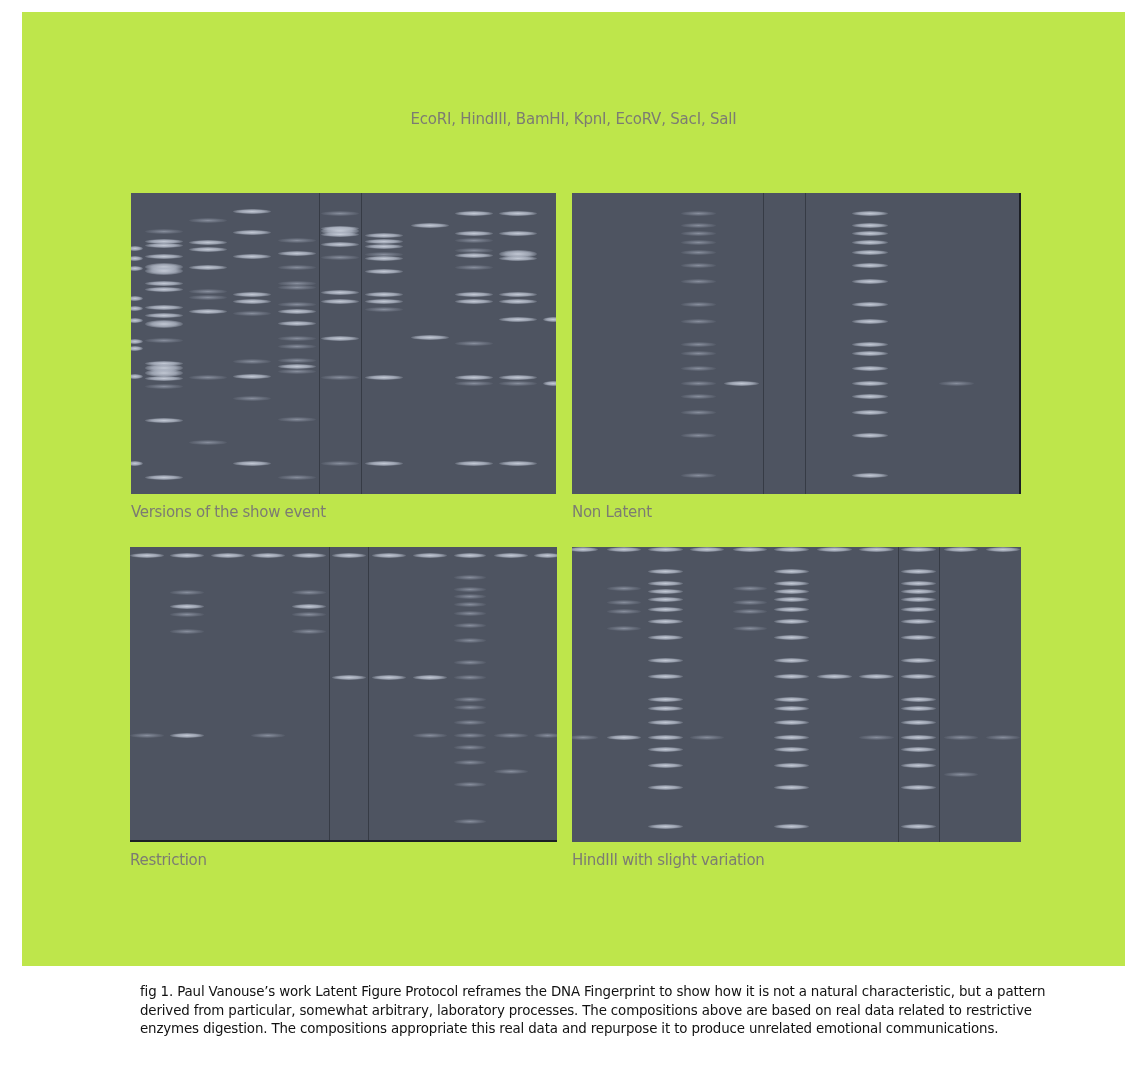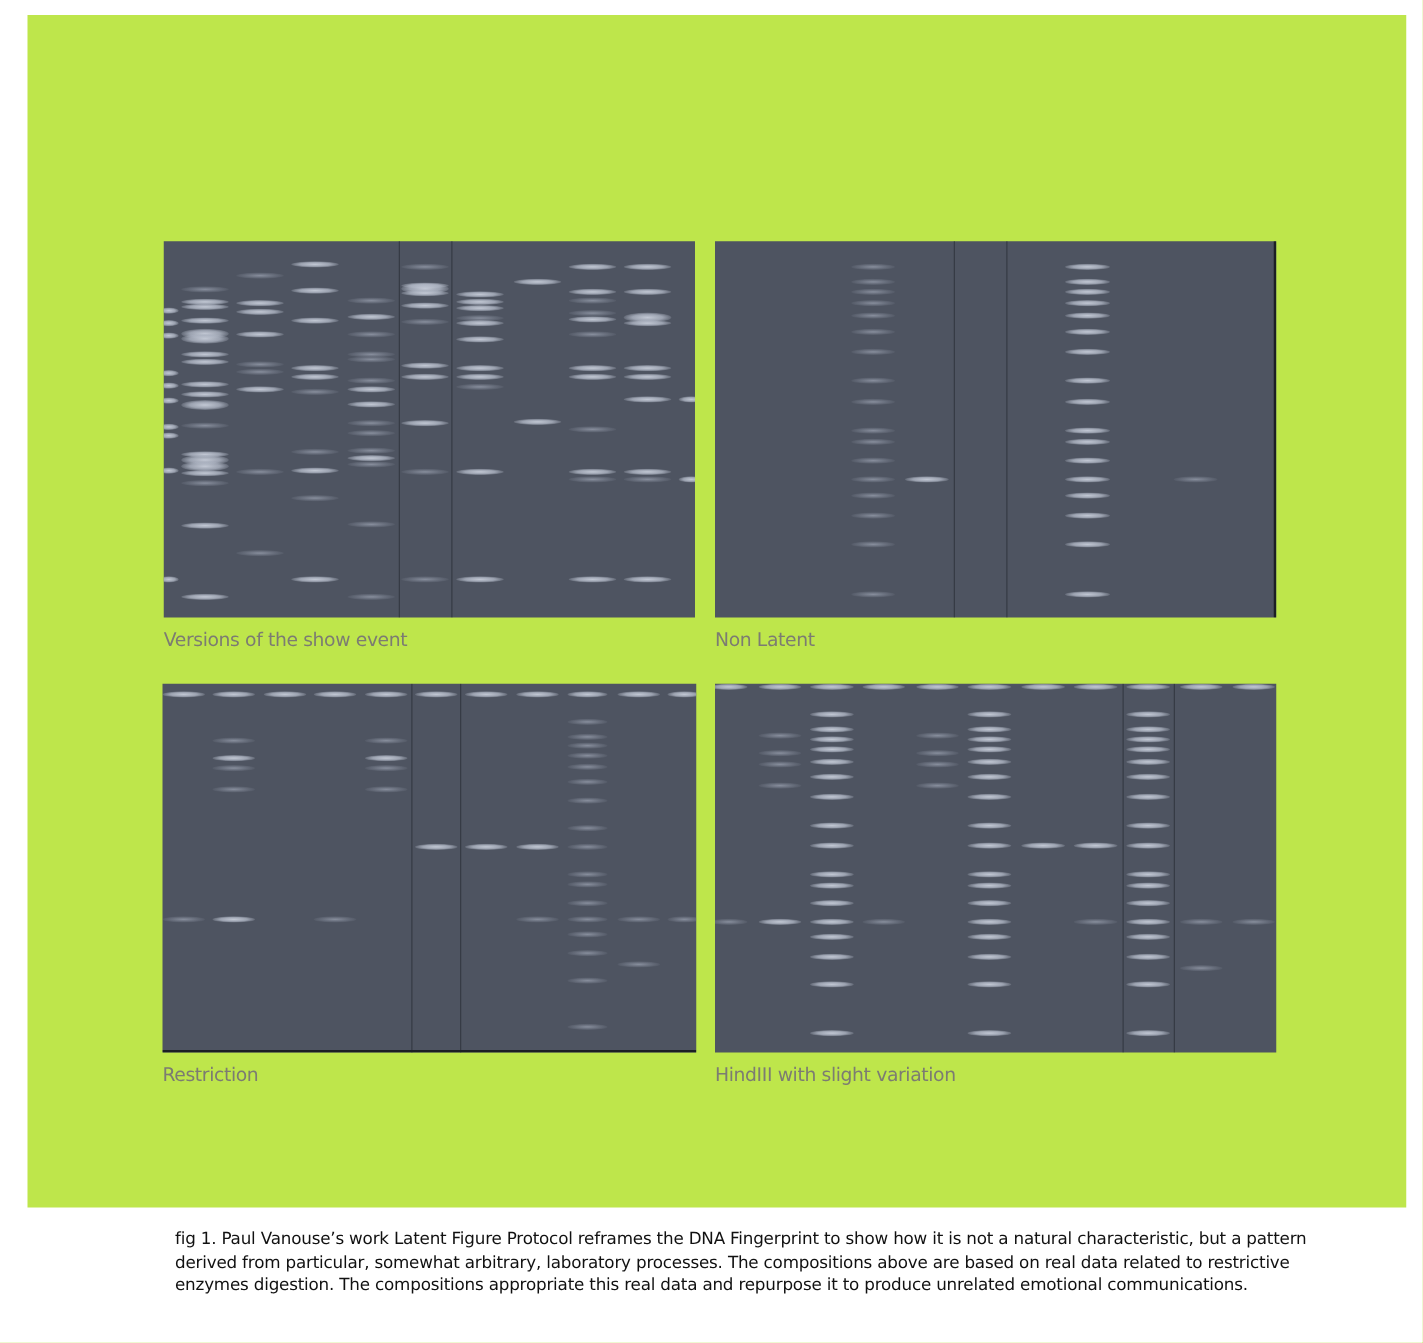--- a/index.html
+++ b/index.html
@@ -16,20 +16,21 @@
   .gel .bottom-line { position:absolute; left:0; right:0; bottom:0; height:2px; background:#1c1f25; }
   .gel .right-line { position:absolute; top:0; bottom:0; right:0; width:2px; background:#1c1f25; }
   .caption { position:absolute; font-family:"DejaVu Sans", sans-serif; font-size:15px; color:#7c7c72; letter-spacing:-0.3px; }
   .figure-caption { position:absolute; left:140px; top:983px; width:940px; font-family:"DejaVu Sans", sans-serif; font-size:13.4px; line-height:18.5px; color:#111; letter-spacing:-0.15px; }
 </style>
 </head>
 <body>
 
 <div class="art-panel">
   <div class="subtitle">
+    <div>EcoRI, HindIII, BamHI, KpnI, EcoRV, SacI, SalI</div>
   </div>
 </div>
 
 <div class="gel" id="gel-0" style="left: 131px; top: 193px; width: 425px; height: 301px;">
     <div class="divider" style="left: 188px;"></div>
     <div class="divider" style="left: 230px;"></div>
     <div class="band" style="left: -4px; width: 16px; top: 52.5px;"></div>
     <div class="band" style="left: -4px; width: 16px; top: 62.5px;"></div>
     <div class="band" style="left: -4px; width: 16px; top: 72.5px;"></div>
     <div class="band" style="left: -4px; width: 16px; top: 102.5px;"></div>

